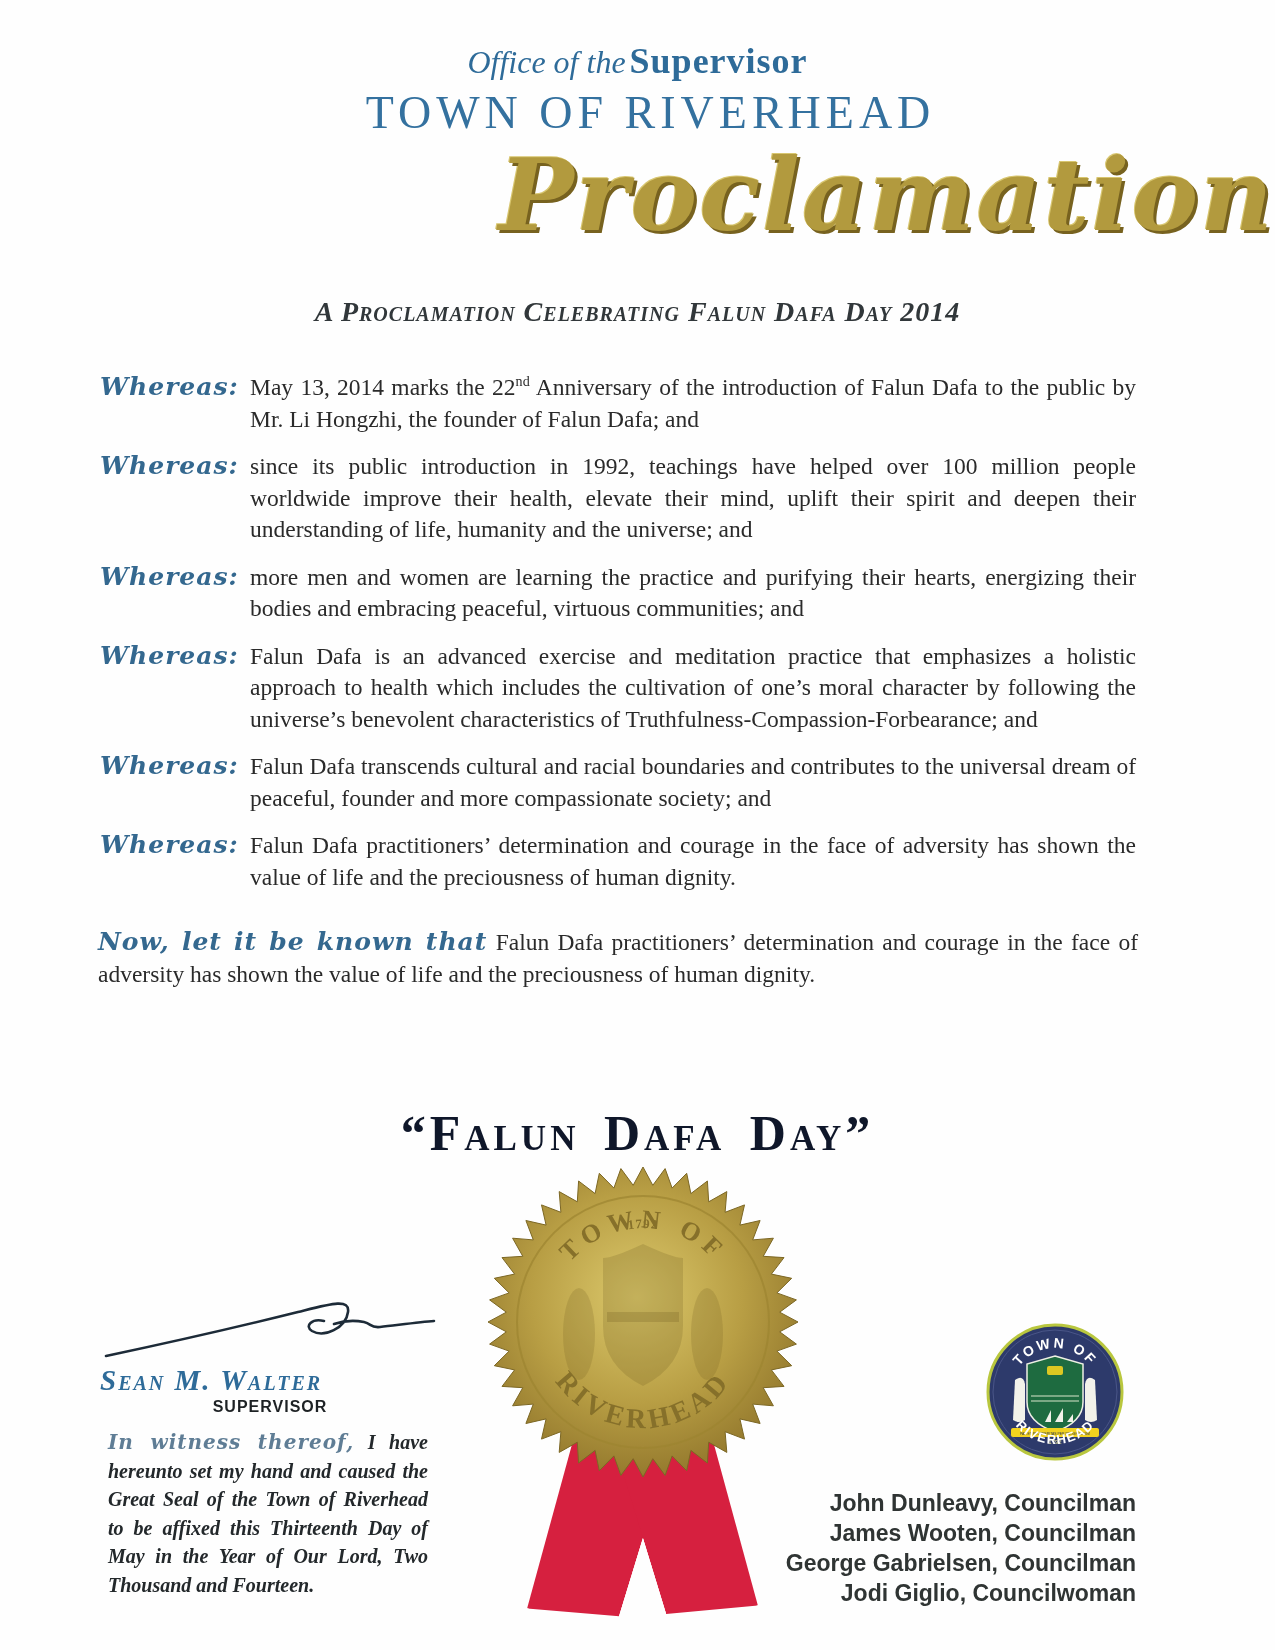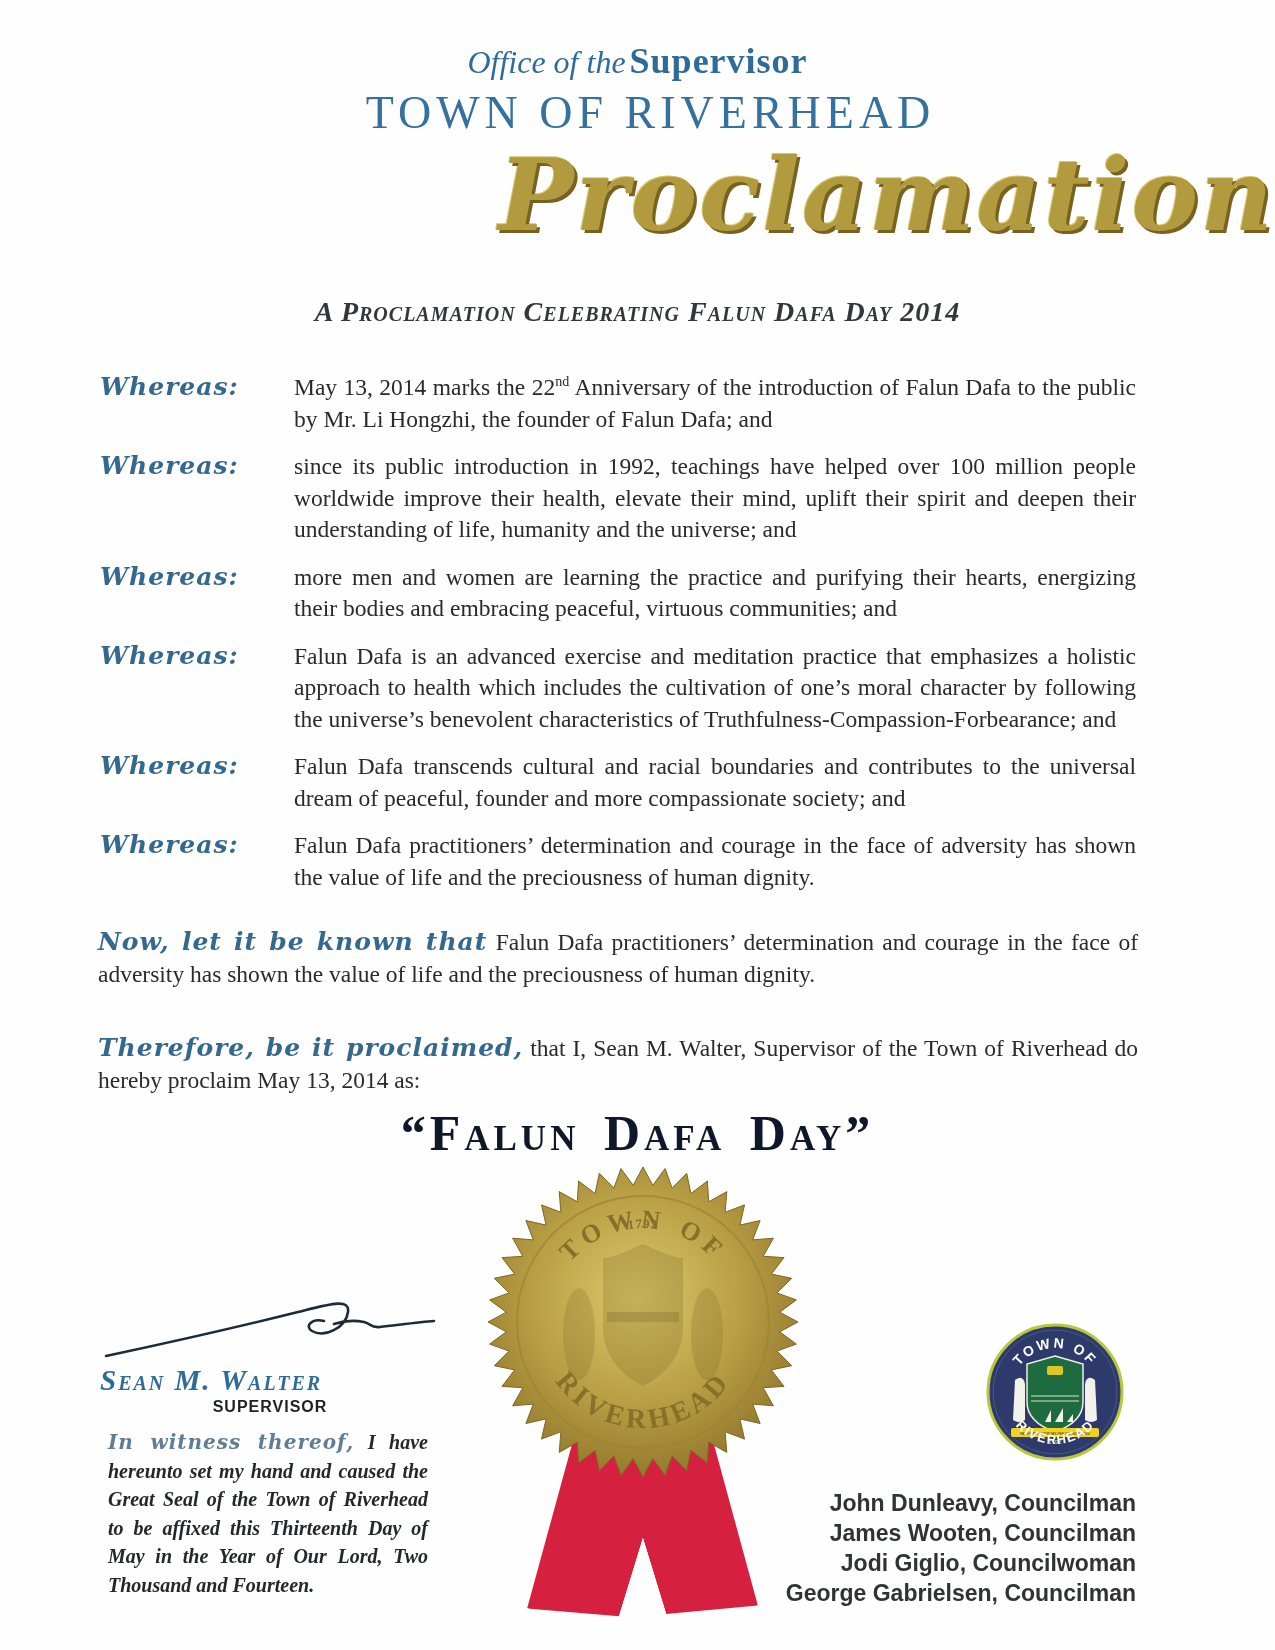--- a/index.html
+++ b/index.html
@@ -14,21 +14,21 @@
   .header-office .office-word{font-size:36px;font-weight:600;letter-spacing:1px;}
   .header-town{position:absolute;top:86px;left:0;width:100%;text-align:center;
     font-size:46px;letter-spacing:5px;color:#34719f;font-weight:400;margin-left:13px;}
   .proc-title{position:absolute;top:136px;left:0;width:100%;text-align:right;
     font-family:"DejaVu Serif",serif;font-style:italic;font-weight:bold;font-size:100px;
     color:#b29a3e;text-shadow:3px 3px 0 #77621f,-1px -1px 0 #d8c670;letter-spacing:2px;}
   .subtitle{position:absolute;top:296px;left:0;width:100%;text-align:center;
     font-style:italic;font-weight:700;font-variant:small-caps;font-size:28px;color:#31373a;letter-spacing:1px;}
   
   .whereas-section{position:absolute;top:372px;left:100px;width:1036px;}
-  .whereas-row{display:flex;margin-bottom:16px;gap:44px;}
+  .whereas-row{display:flex;margin-bottom:16px;}
   .whereas-label{flex:0 0 150px;font-family:"DejaVu Serif",serif;font-style:italic;font-weight:600;
     font-size:25px;color:#34688f;letter-spacing:1px;}
   .whereas-text{flex:1;font-size:23.5px;line-height:31.5px;text-align:justify;}
   sup{font-size:60%;vertical-align:super;line-height:0;}
   
   .clause{position:absolute;left:98px;width:1040px;font-size:23.5px;line-height:32px;text-align:justify;}
   .now-clause{top:926px;}
   .therefore-clause{top:1032px;}
   .clause-lead{font-family:"DejaVu Serif",serif;font-style:italic;font-weight:700;
     font-size:25px;color:#34688f;letter-spacing:1px;}
@@ -95,23 +95,20 @@
     </div>
     <div class="whereas-row">
       <div class="whereas-label">Whereas:</div>
       <div class="whereas-text">Falun Dafa practitioners’ determination and courage in the face of adversity has shown the value of life and the preciousness of human dignity.</div>
     </div>
   </div>
 
   <div class="clause now-clause">
     <span class="clause-lead">Now, let it be known that</span><span> Falun Dafa practitioners’ determination and courage in the face of adversity has shown the value of life and the preciousness of human dignity.</span>
   </div>
-  <div class="clause therefore-clause">
-    <span class="clause-lead">Therefore, be it proclaimed,</span><span> that I, Sean M. Walter, Supervisor of the Town of Riverhead do hereby proclaim May 13, 2014 as:</span>
-  </div>
 
   <div class="day-title">“Falun Dafa Day”</div>
 
   <div class="ribbon ribbon-left"></div>
   <div class="ribbon ribbon-right"></div>
 
   <svg class="gold-seal" viewBox="0 0 312 312">
     <defs>
       <radialGradient id="goldGrad" cx="48%" cy="42%" r="62%">
         <stop offset="0%" stop-color="#dcc96c"></stop>
@@ -168,17 +165,17 @@
       <textPath href="#townTopArc" startOffset="50%" text-anchor="middle">TOWN OF</textPath>
     </text>
     <text font-size="13" font-weight="bold" letter-spacing="1.5" fill="#ffffff" font-family="Liberation Sans,sans-serif">
       <textPath href="#townBottomArc" startOffset="50%" text-anchor="middle">RIVERHEAD</textPath>
     </text>
   </svg>
 
   <div class="council">
     <div>John Dunleavy, Councilman</div>
     <div>James Wooten, Councilman</div>
+    <div>George Gabrielsen, Councilman</div>
     <div>Jodi Giglio, Councilwoman</div>
-    <div>George Gabrielsen, Councilman</div>
   </div>
 
 </div>
 
 </body></html>

